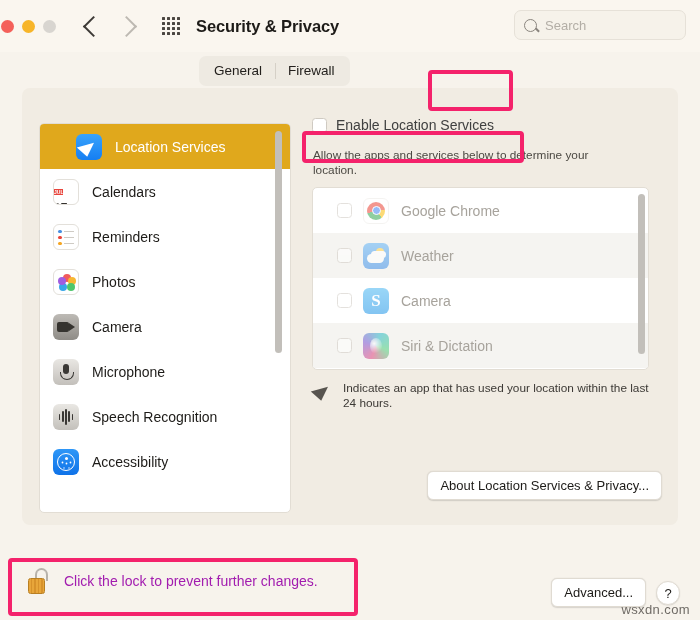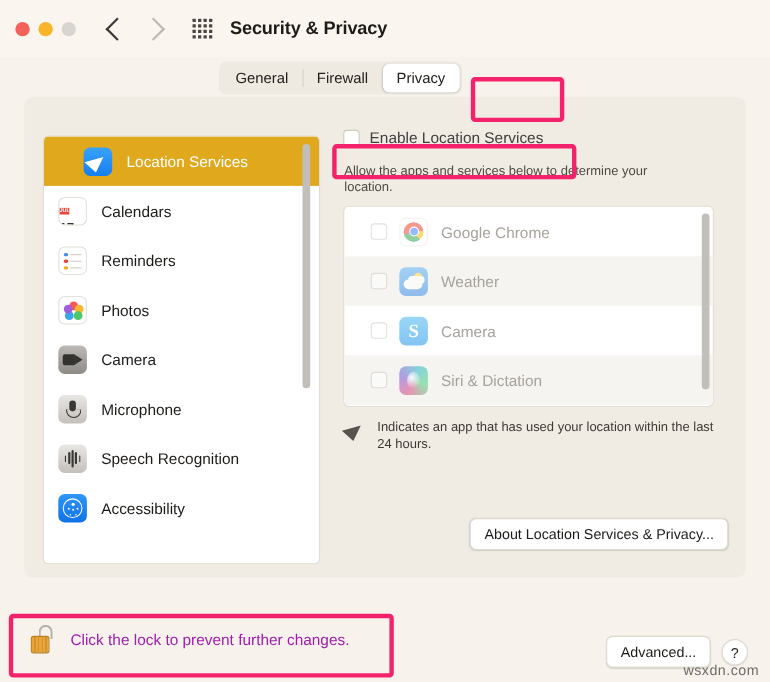--- a/index.html
+++ b/index.html
@@ -14,21 +14,21 @@
     -webkit-font-smoothing: antialiased;
     overflow: hidden;
     position: relative;
   }
 
   
   .titlebar {
     height: 52px;
     display: flex;
     align-items: center;
-    padding: 0 14px;
+    padding: 0 1px;
     box-sizing: border-box;
     background: #faf6ef;
     position: relative;
   }
   .traffic {
     display: flex;
     gap: 8px;
     align-items: center;
   }
   .dot {
@@ -622,27 +622,30 @@
       <i></i>
       <i></i>
       <i></i>
       <i></i>
       <i></i>
       <i></i>
   </div>
 
   <div class="win-title">Security &amp; Privacy</div>
 
+  <div class="searchbox">
+    <span class="search-glass"></span>
+    <span class="search-ph">Search</span>
+  </div>
 </div>
 
 <div class="tabzone">
   <div class="tabbar">
     <div class="tab">General</div>
     <div class="tab">Firewall</div>
-    <div class="tab active">Privacy</div>
   </div>
 </div>
 
 <div class="panel">
 
   <div class="sidebar">
     <div class="side-item selected">
       <span class="app-ico ico-location"></span>
       <span class="side-label">Location Services</span>
     </div>

